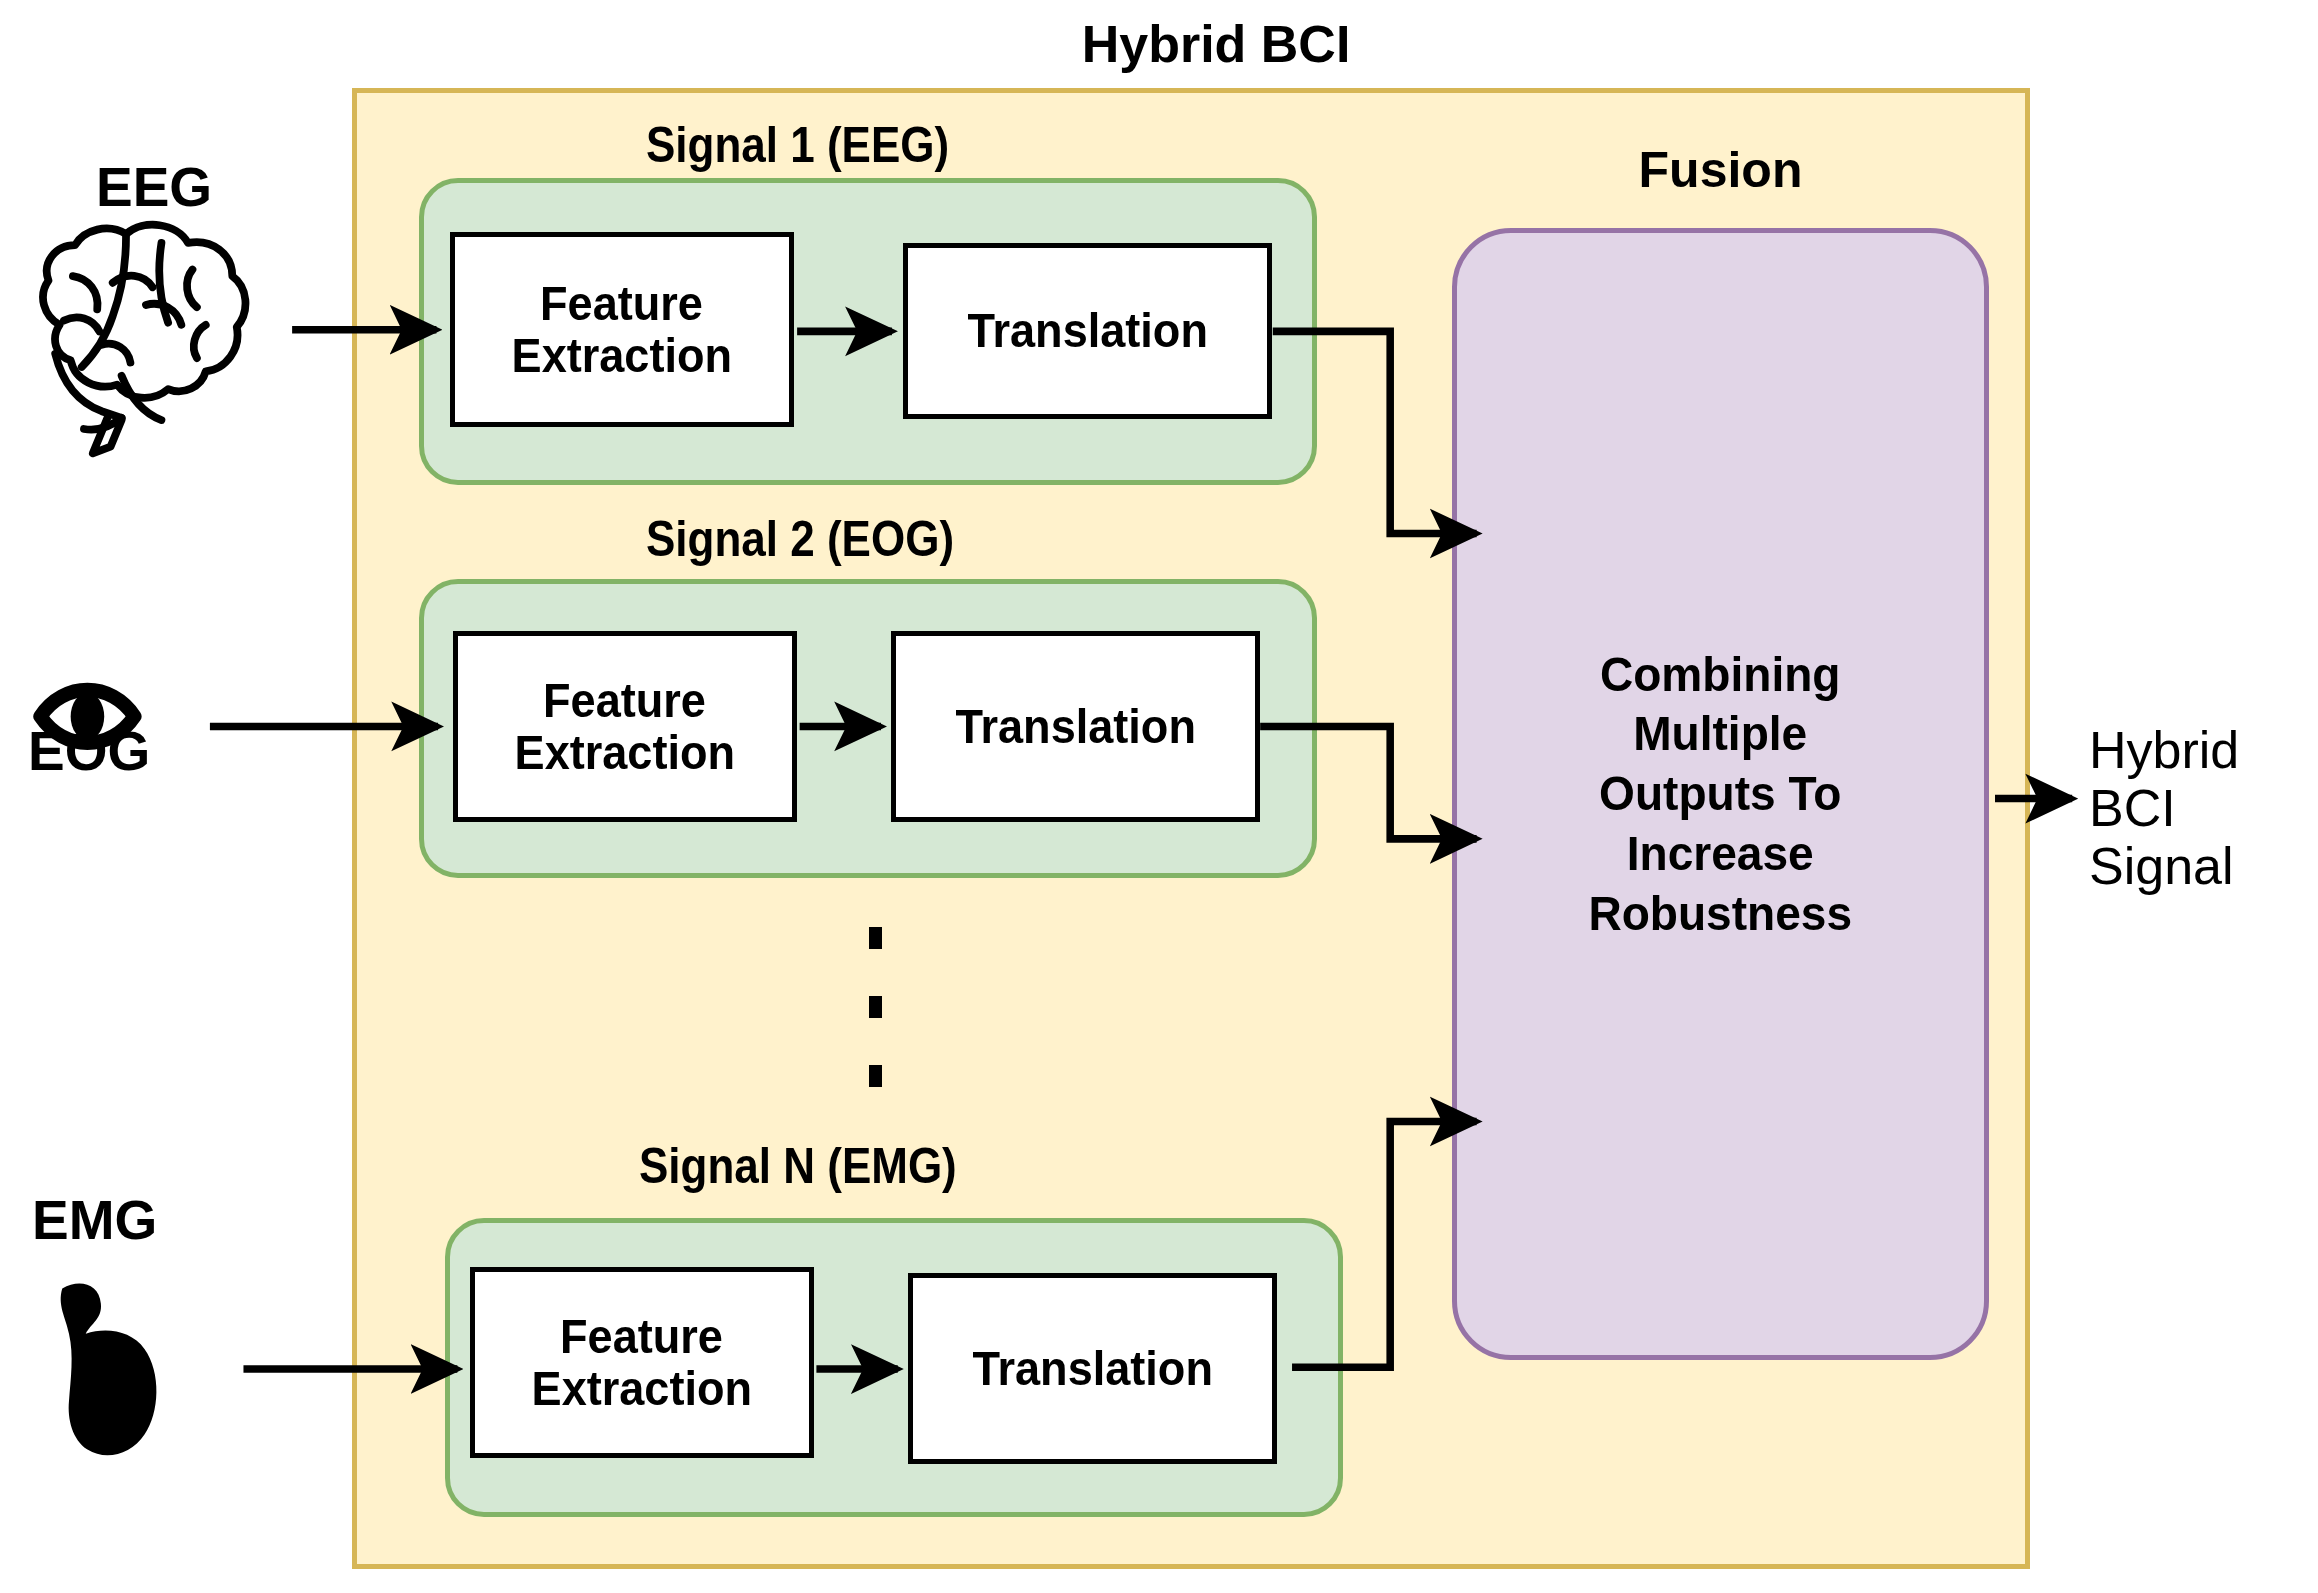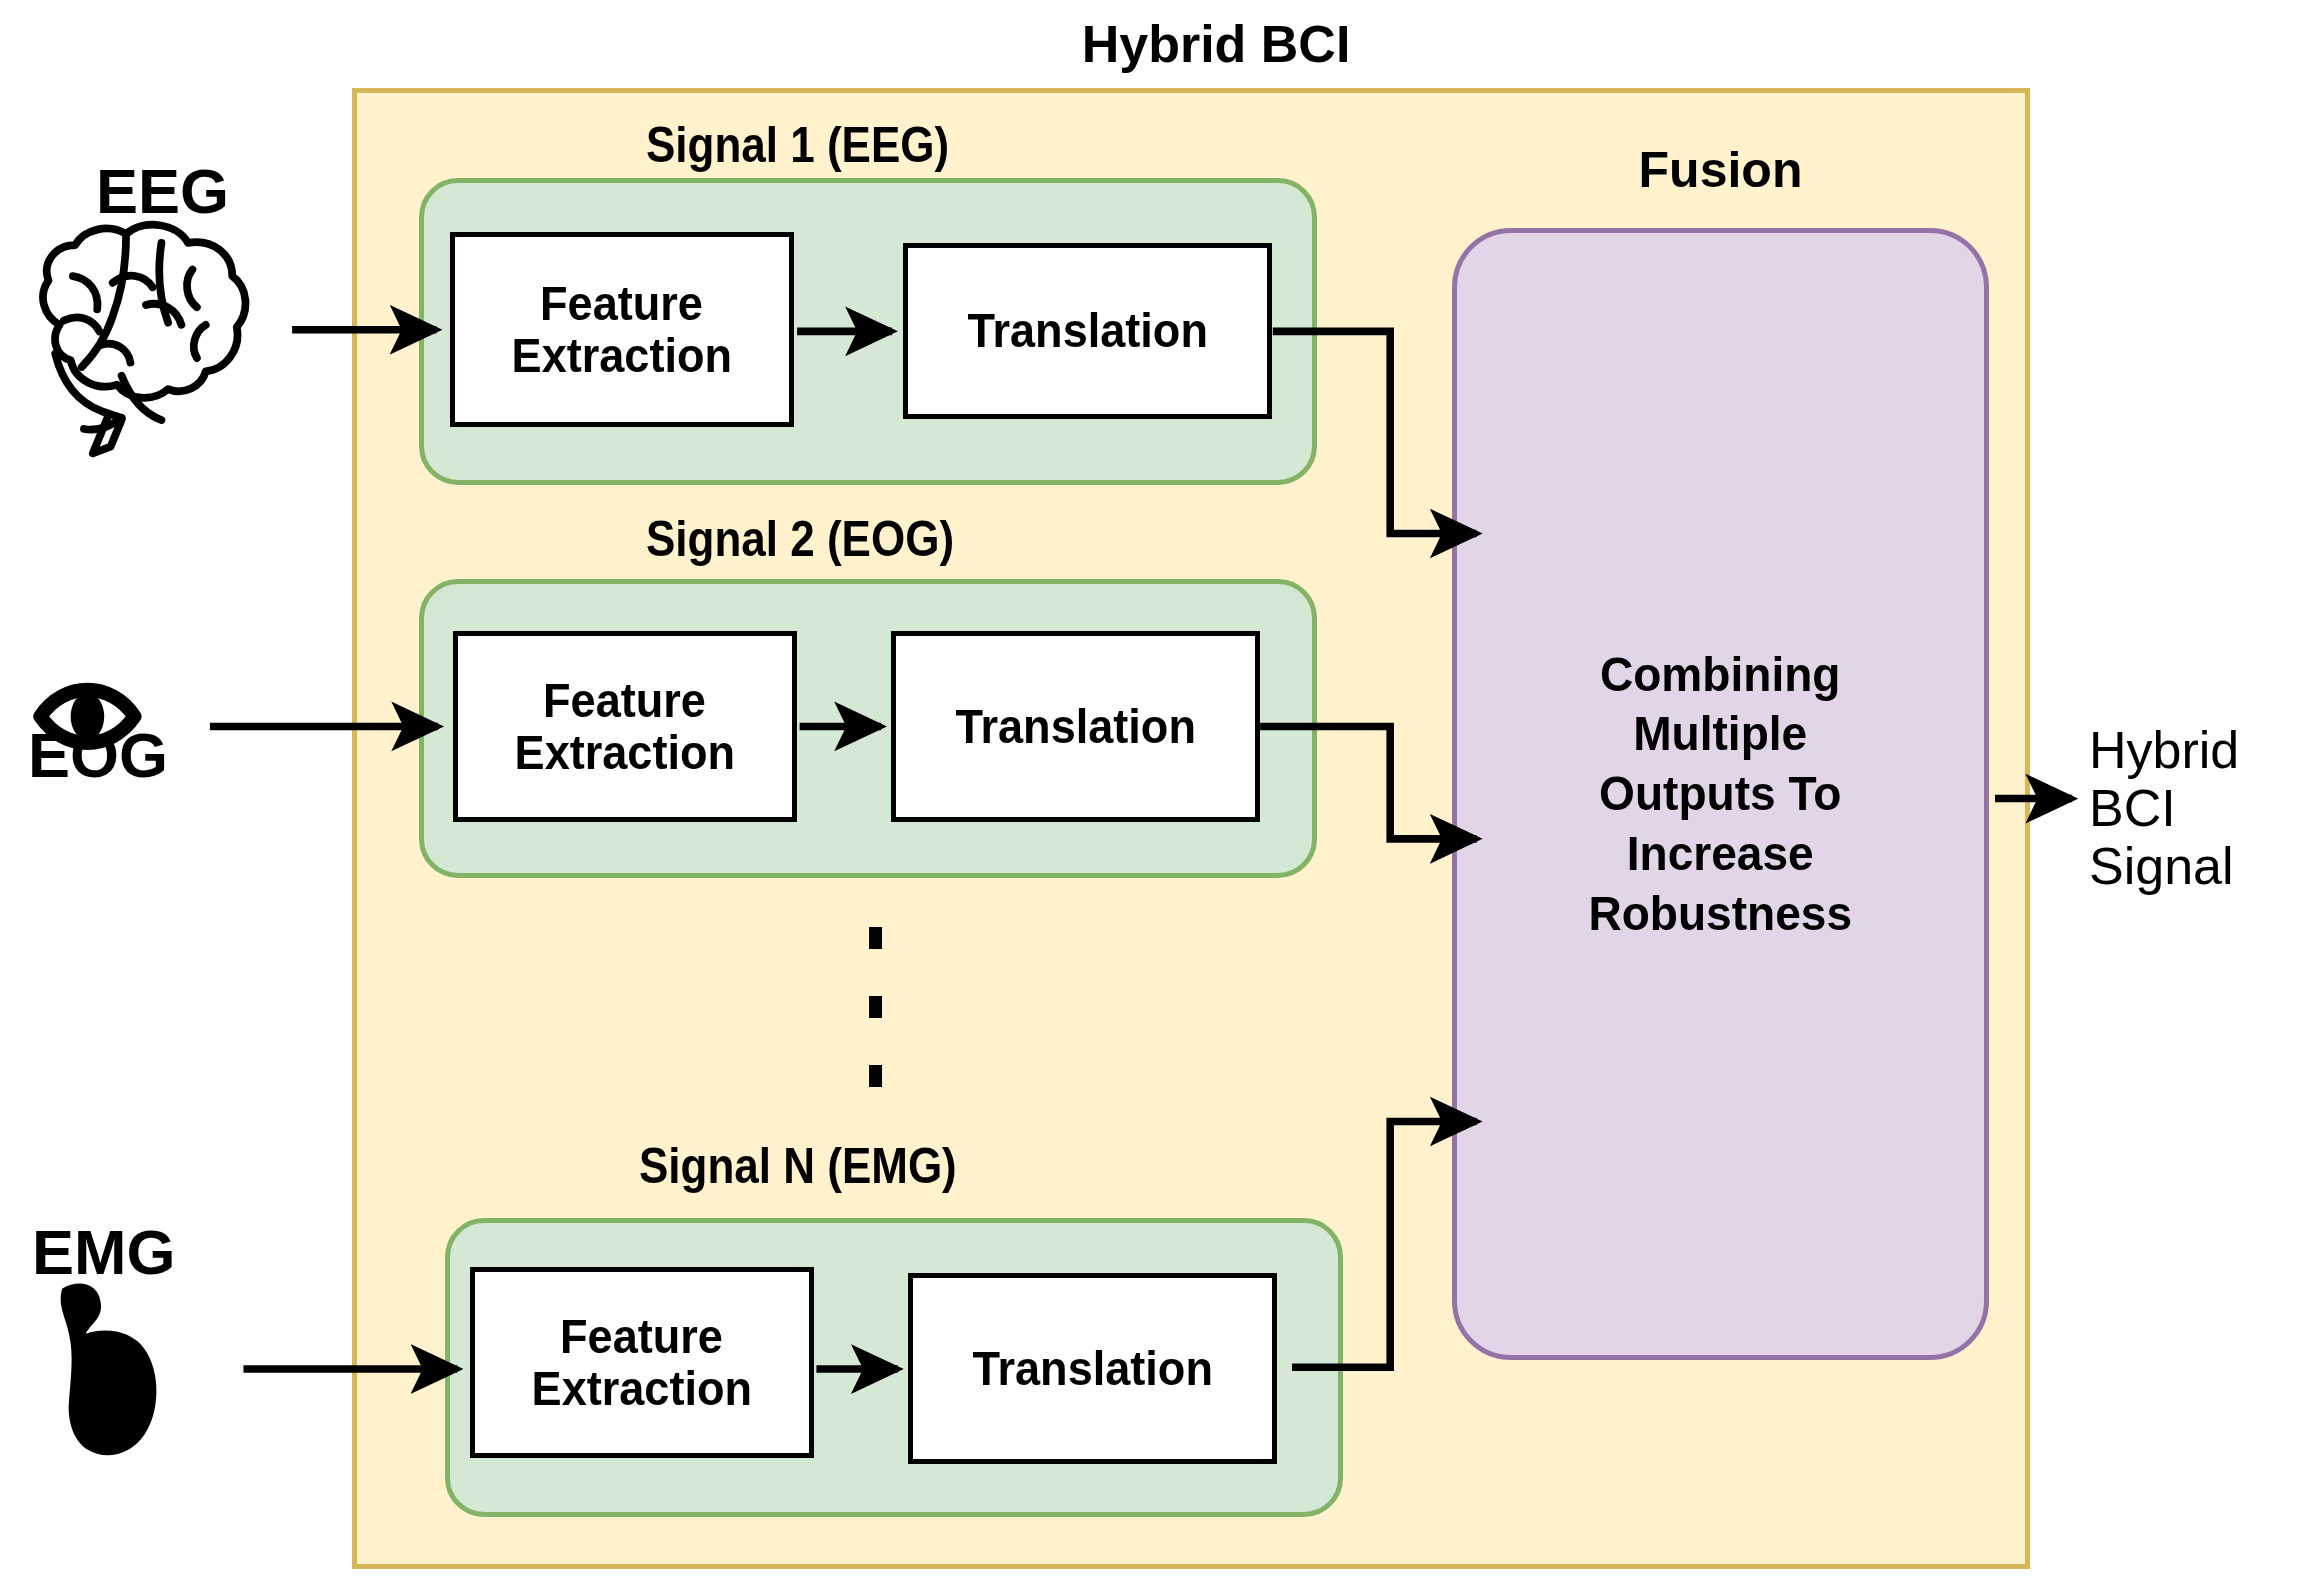--- a/index.html
+++ b/index.html
@@ -118,21 +118,21 @@
     width: 453px;
     text-align: center;
     font-size: 50px;
     font-weight: bold;
     color: #000;
   }
 
   
   .source-label {
     font-weight: bold;
-    font-size: 63px;
+    font-size: 55px;
     color: #000;
     font-family: "Liberation Sans", sans-serif;
     white-space: nowrap;
   }
 
   
   #output-label {
     left: 2089px;
     top: 721px;
     width: 218px;
@@ -221,21 +221,21 @@
 Multiple
 Outputs To
 Increase
 Robustness</div>
   </div>
 
   <div class="abs source-label" style="left:96px; top:155px;">EEG</div>
 
   <div class="abs source-label" style="left:28px; top:719px;">EOG</div>
 
-  <div class="abs source-label" style="left:32px; top:1216px;text-align:right;">EMG</div>
+  <div class="abs source-label" style="left:32px; top:1188px;text-align:right;">EMG</div>
 
   <div class="abs" id="output-label">Hybrid
 BCI
 Signal</div>
 
   <svg class="overlay" viewBox="0 0 2764 1899" xmlns="http://www.w3.org/2000/svg">
 
     <g transform="translate(18,250) scale(1.32)">
       <g fill="none" stroke="#000" stroke-width="7" stroke-linecap="round" stroke-linejoin="round">
         <path d="M40 104 C26 96 20 78 30 64 C24 48 36 32 54 32 C62 18 84 12 100 22

